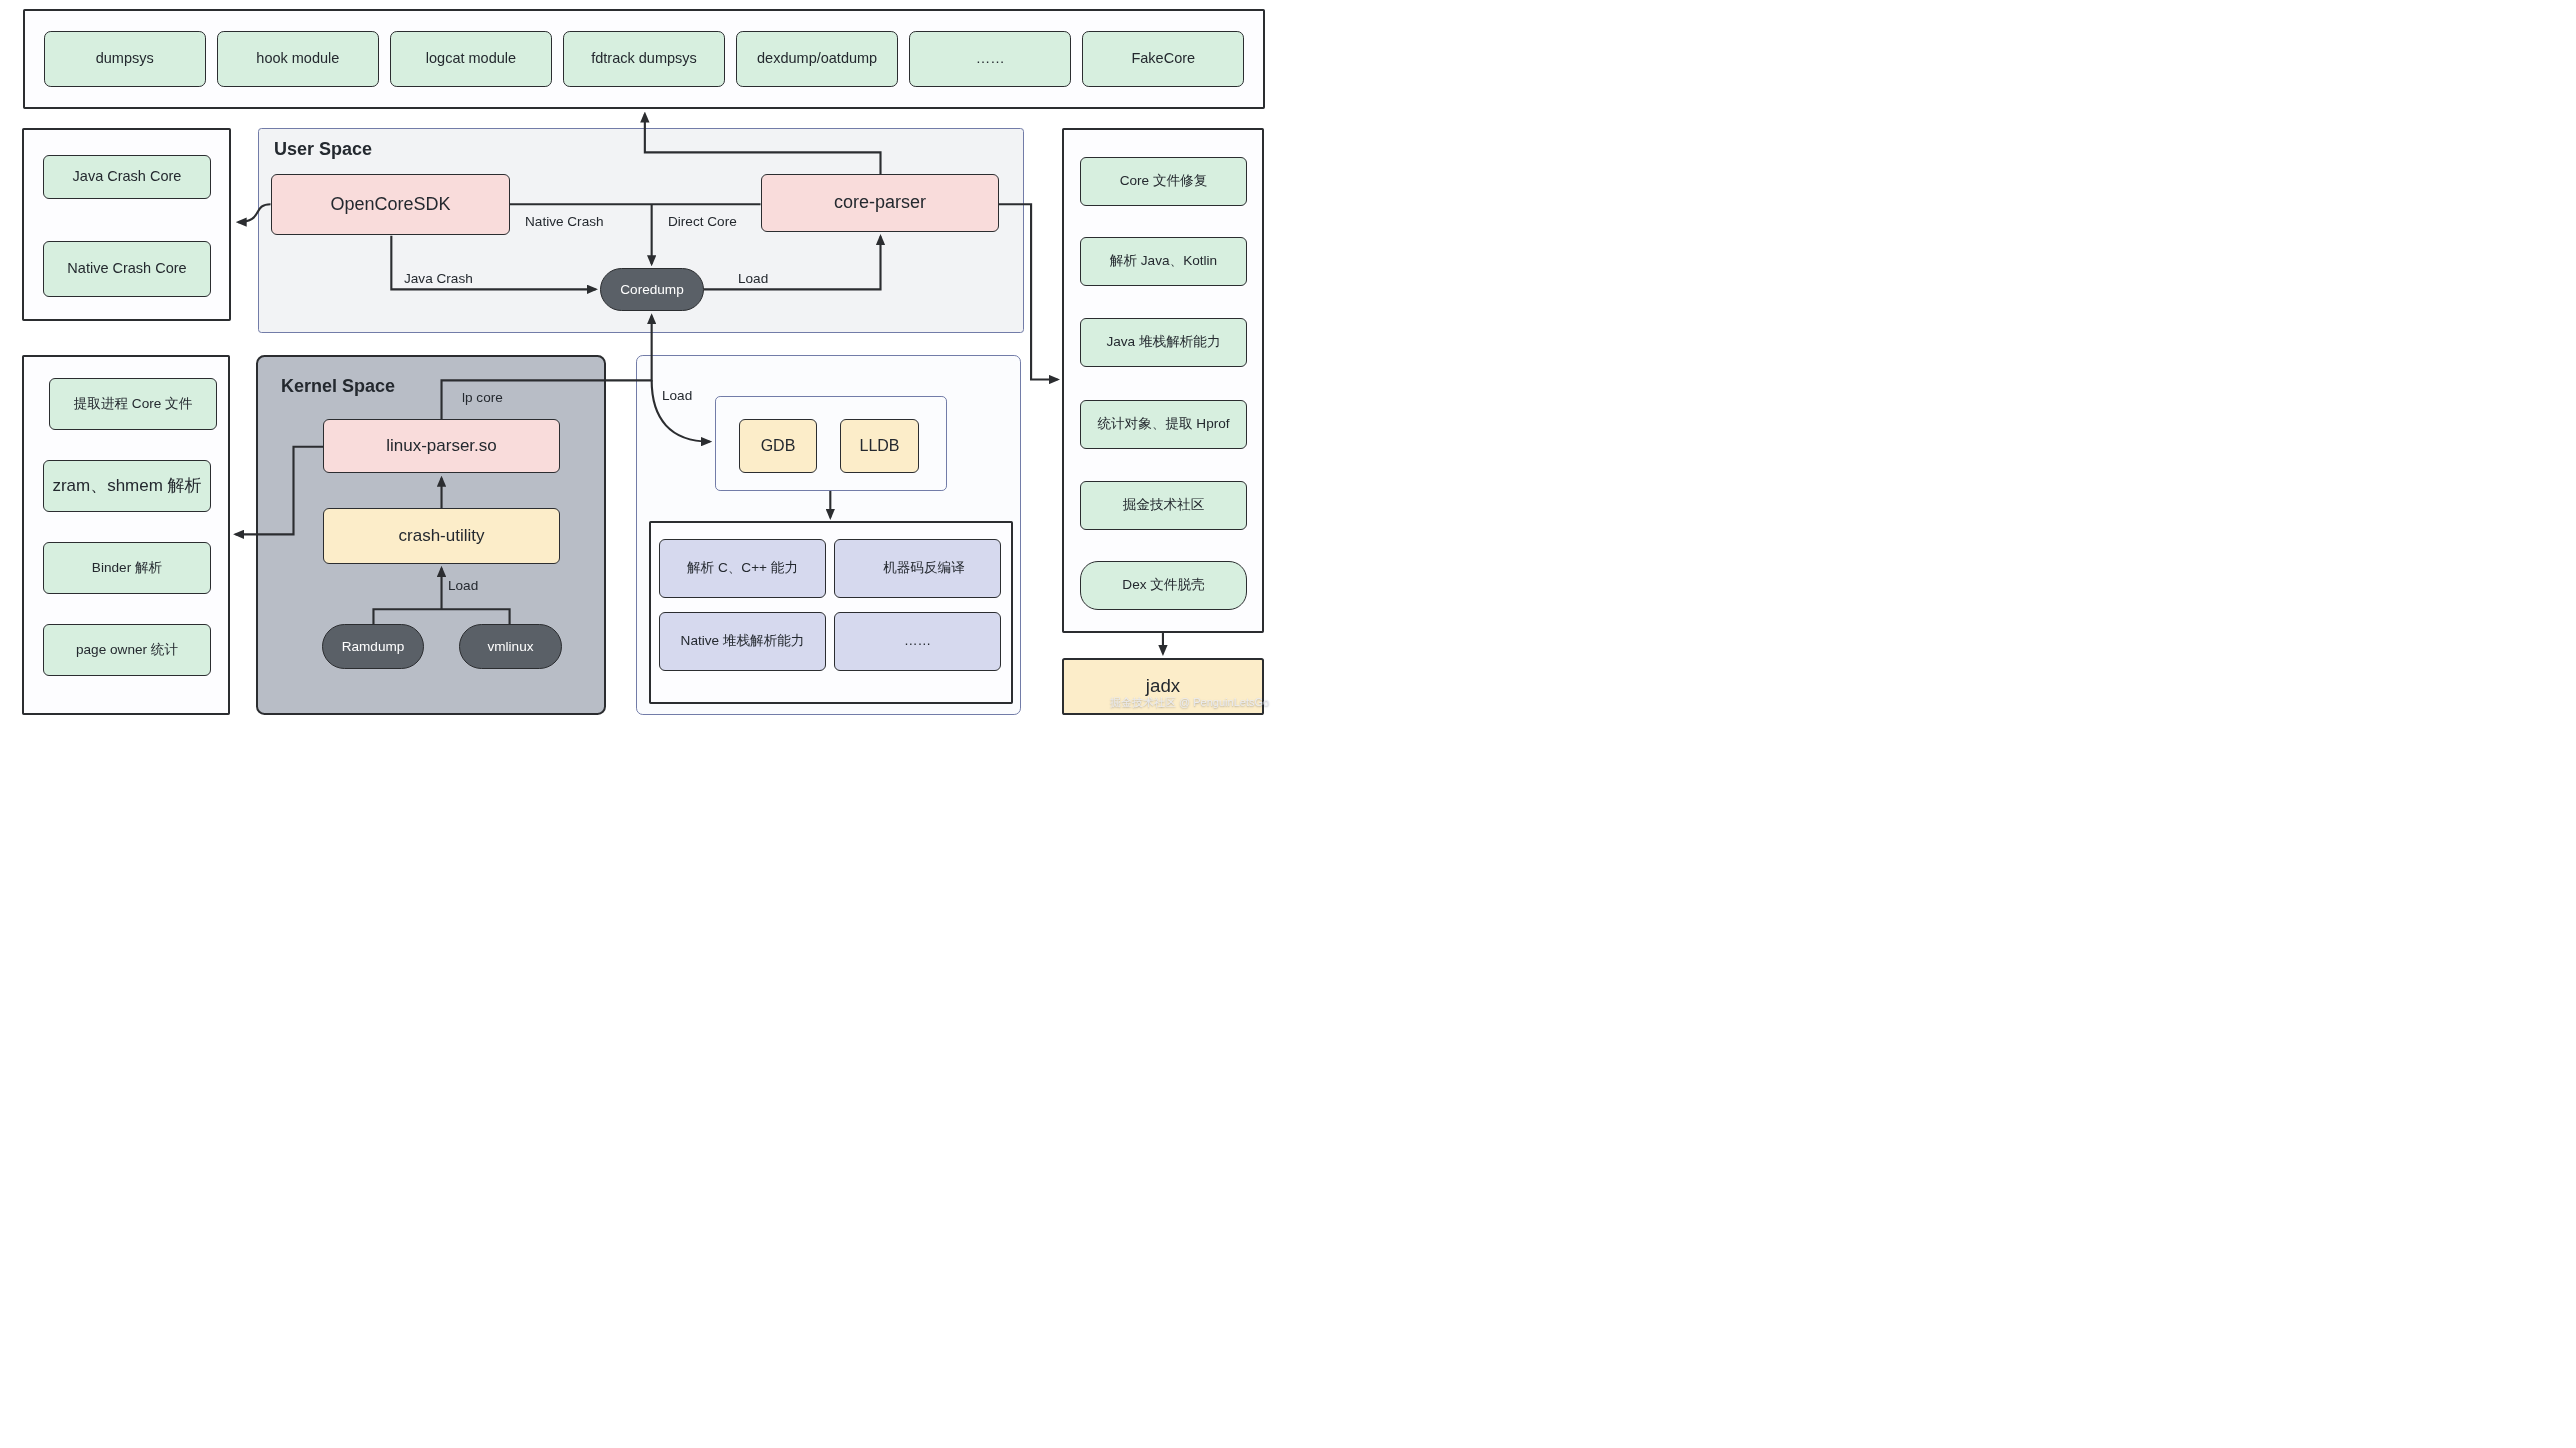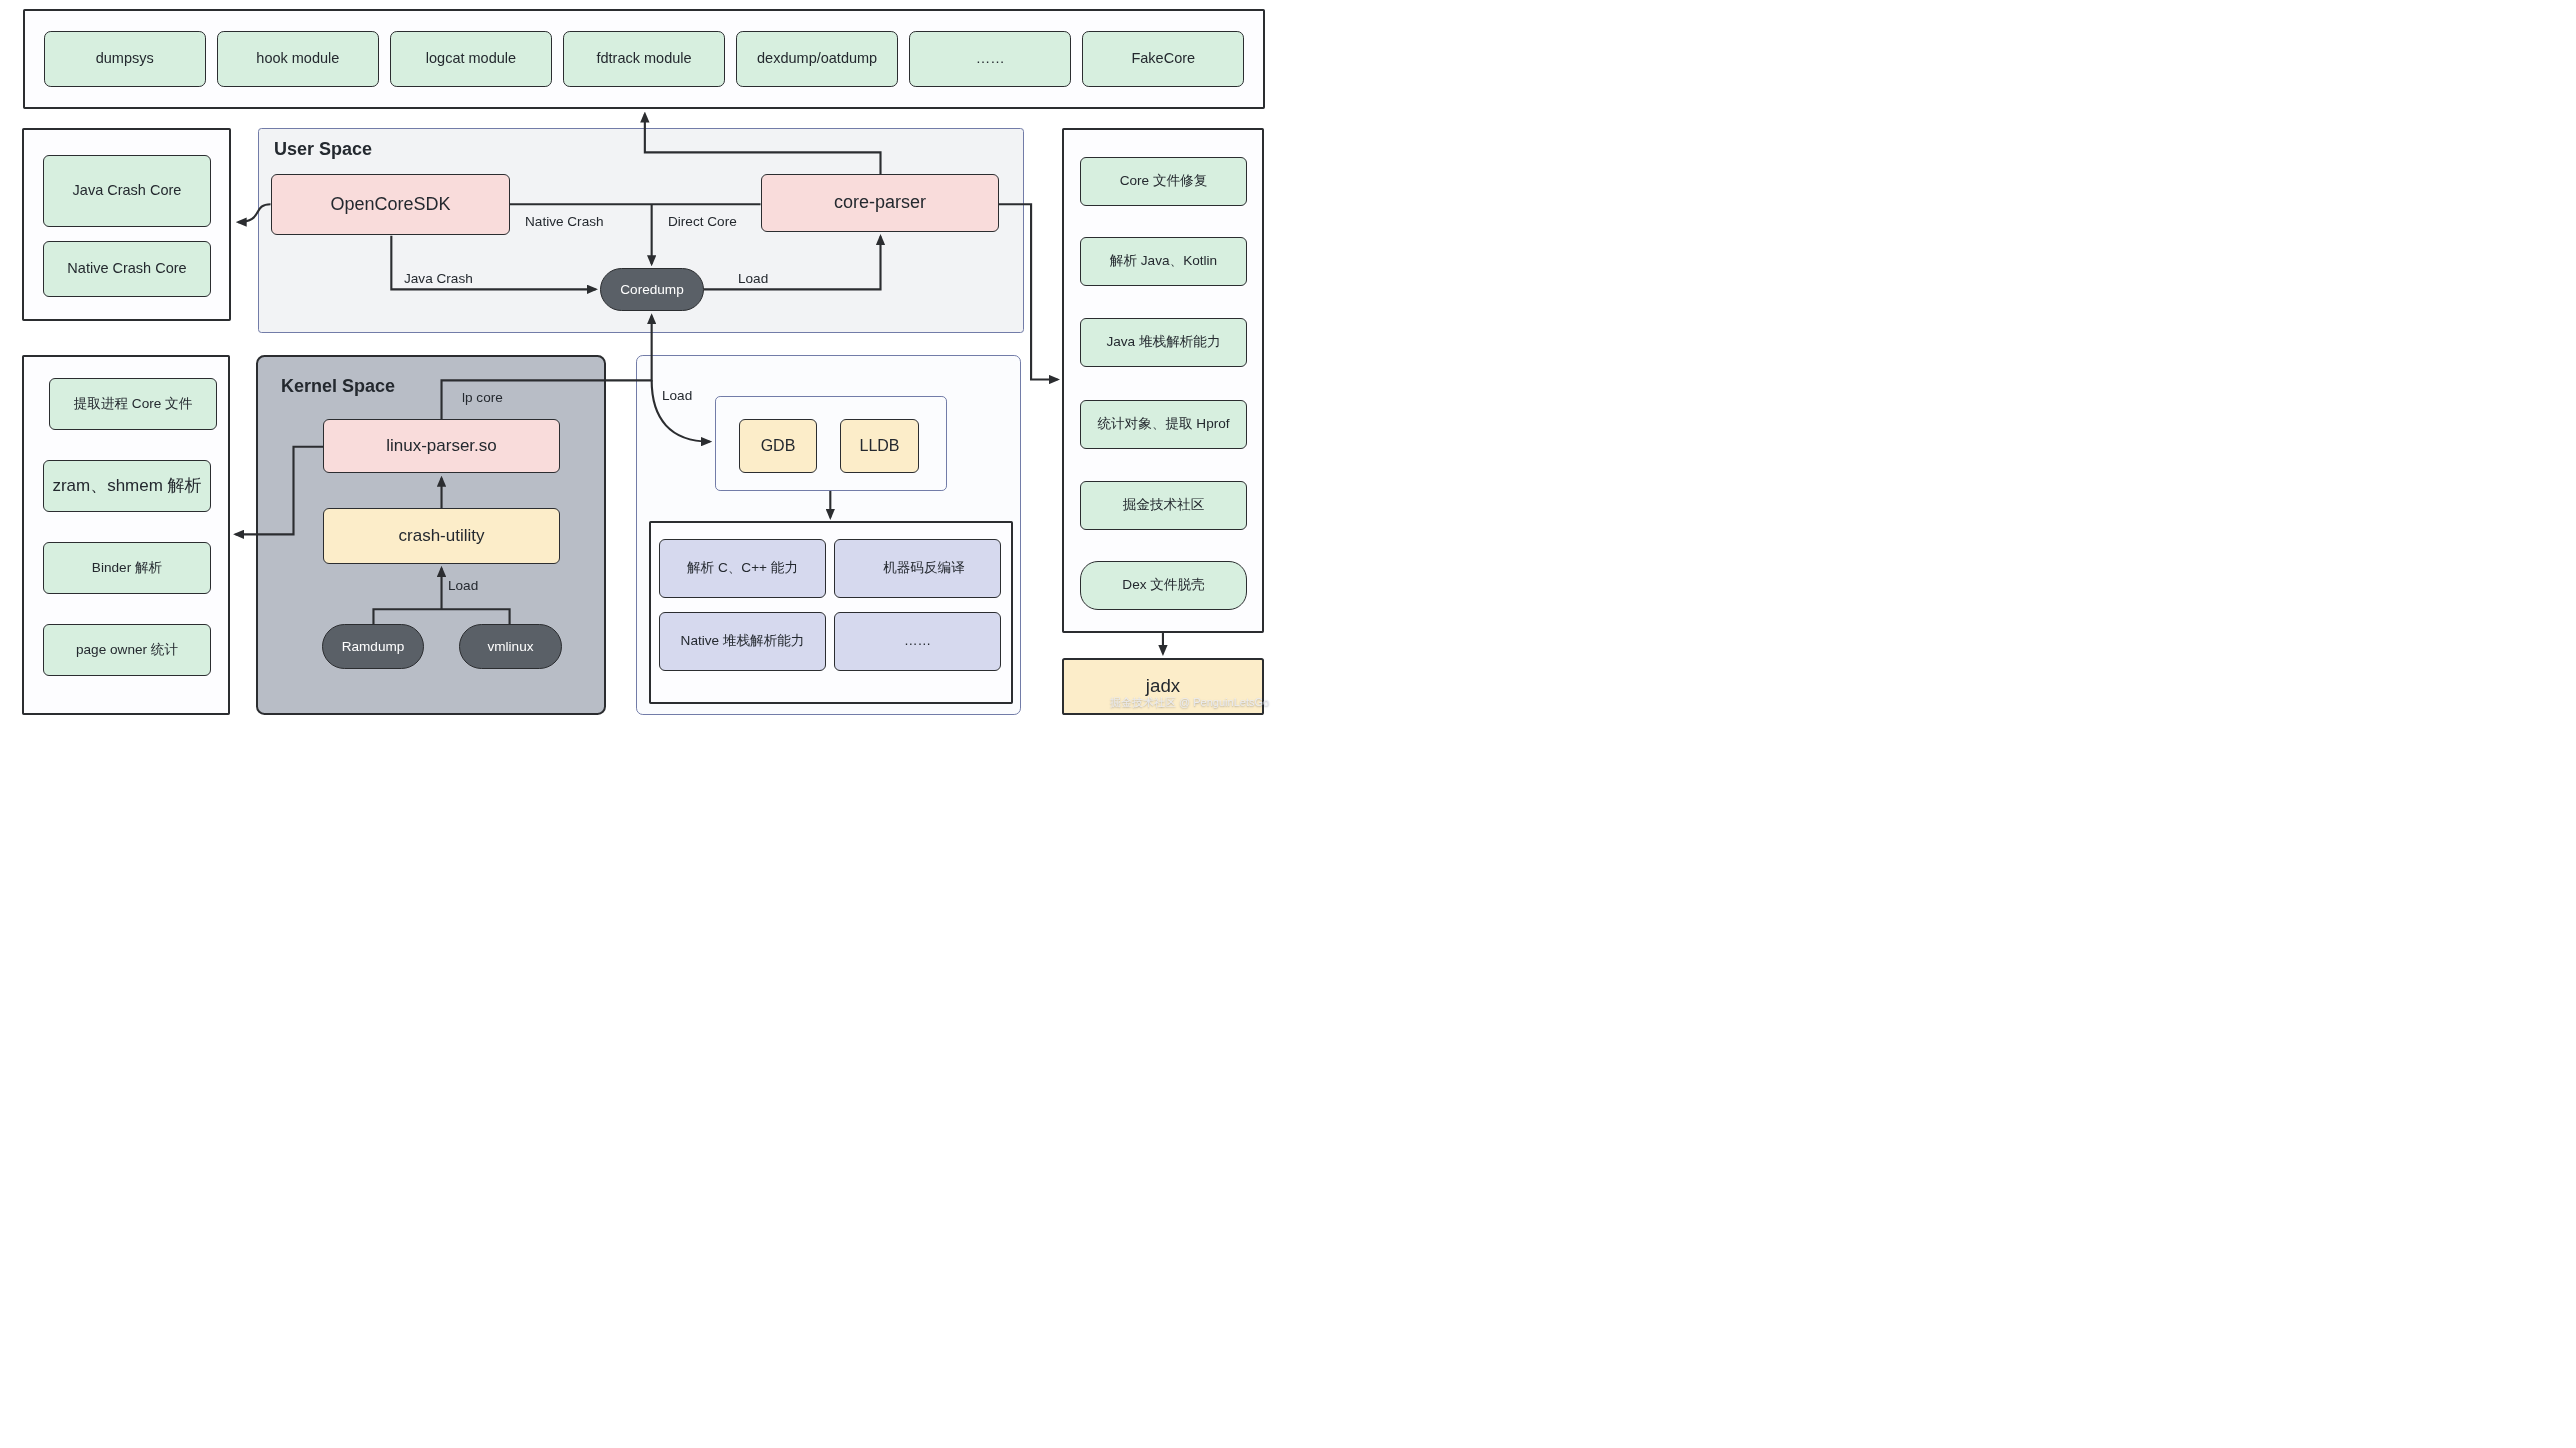--- a/index.html
+++ b/index.html
@@ -48,21 +48,21 @@
 </style>
 </head>
 <body>
 
 <div id="canvas">
 
   <div class="panel dark-border topbar" style="left:23px;top:8.5px;width:1242px;height:100px;">
     <div class="box green">dumpsys</div>
     <div class="box green">hook module</div>
     <div class="box green">logcat module</div>
-    <div class="box green">fdtrack module</div>
+    <div class="box green">fdtrack dumpsys</div>
     <div class="box green">dexdump/oatdump</div>
     <div class="box green">……</div>
     <div class="box green">FakeCore</div>
   </div>
 
   <div class="panel dark-border" style="left:22px;top:128px;width:209px;height:193px;"></div>
 
   <div class="panel blue-border" style="left:258px;top:128px;width:766px;height:205px;background:#f2f3f5;border-radius:3.4px;"></div>
 
   <div class="panel dark-border" style="left:1062px;top:128px;width:202px;height:505px;"></div>
@@ -98,21 +98,21 @@
       <path d="M439,734 L439,716 L599,716 L599,734"></path>
       <path d="M519,716 L519,668" marker-end="url(#arrow)"></path>
       <path d="M976,577 L976,608" marker-end="url(#arrow)"></path>
       <path d="M1367,744 L1367,768" marker-end="url(#arrow)"></path>
     </g>
   </svg>
 
   <div class="title" style="left:274px;top:139px;">User Space</div>
   <div class="title" style="left:281px;top:376px;">Kernel Space</div>
 
-  <div class="box green" style="left:43px;top:155px;width:168px;height:72px;">Java Crash Core</div>
+  <div class="box green" style="left:43px;top:155px;width:168px;height:44px;">Java Crash Core</div>
   <div class="box green" style="left:43px;top:241px;width:168px;height:56px;">Native Crash Core</div>
 
   <div class="box pink big-node" style="left:271px;top:174px;width:239px;height:61px;">OpenCoreSDK</div>
   <div class="box pink big-node" style="left:761px;top:174px;width:238px;height:58px;">core-parser</div>
   <div class="pill" style="left:600px;top:268px;width:104px;height:43px;">Coredump</div>
 
   <div class="lbl" style="left:525px;top:214px;">Native Crash</div>
   <div class="lbl" style="left:668px;top:214px;">Direct Core</div>
   <div class="lbl" style="left:404px;top:271px;">Java Crash</div>
   <div class="lbl" style="left:738px;top:271px;">Load</div>

